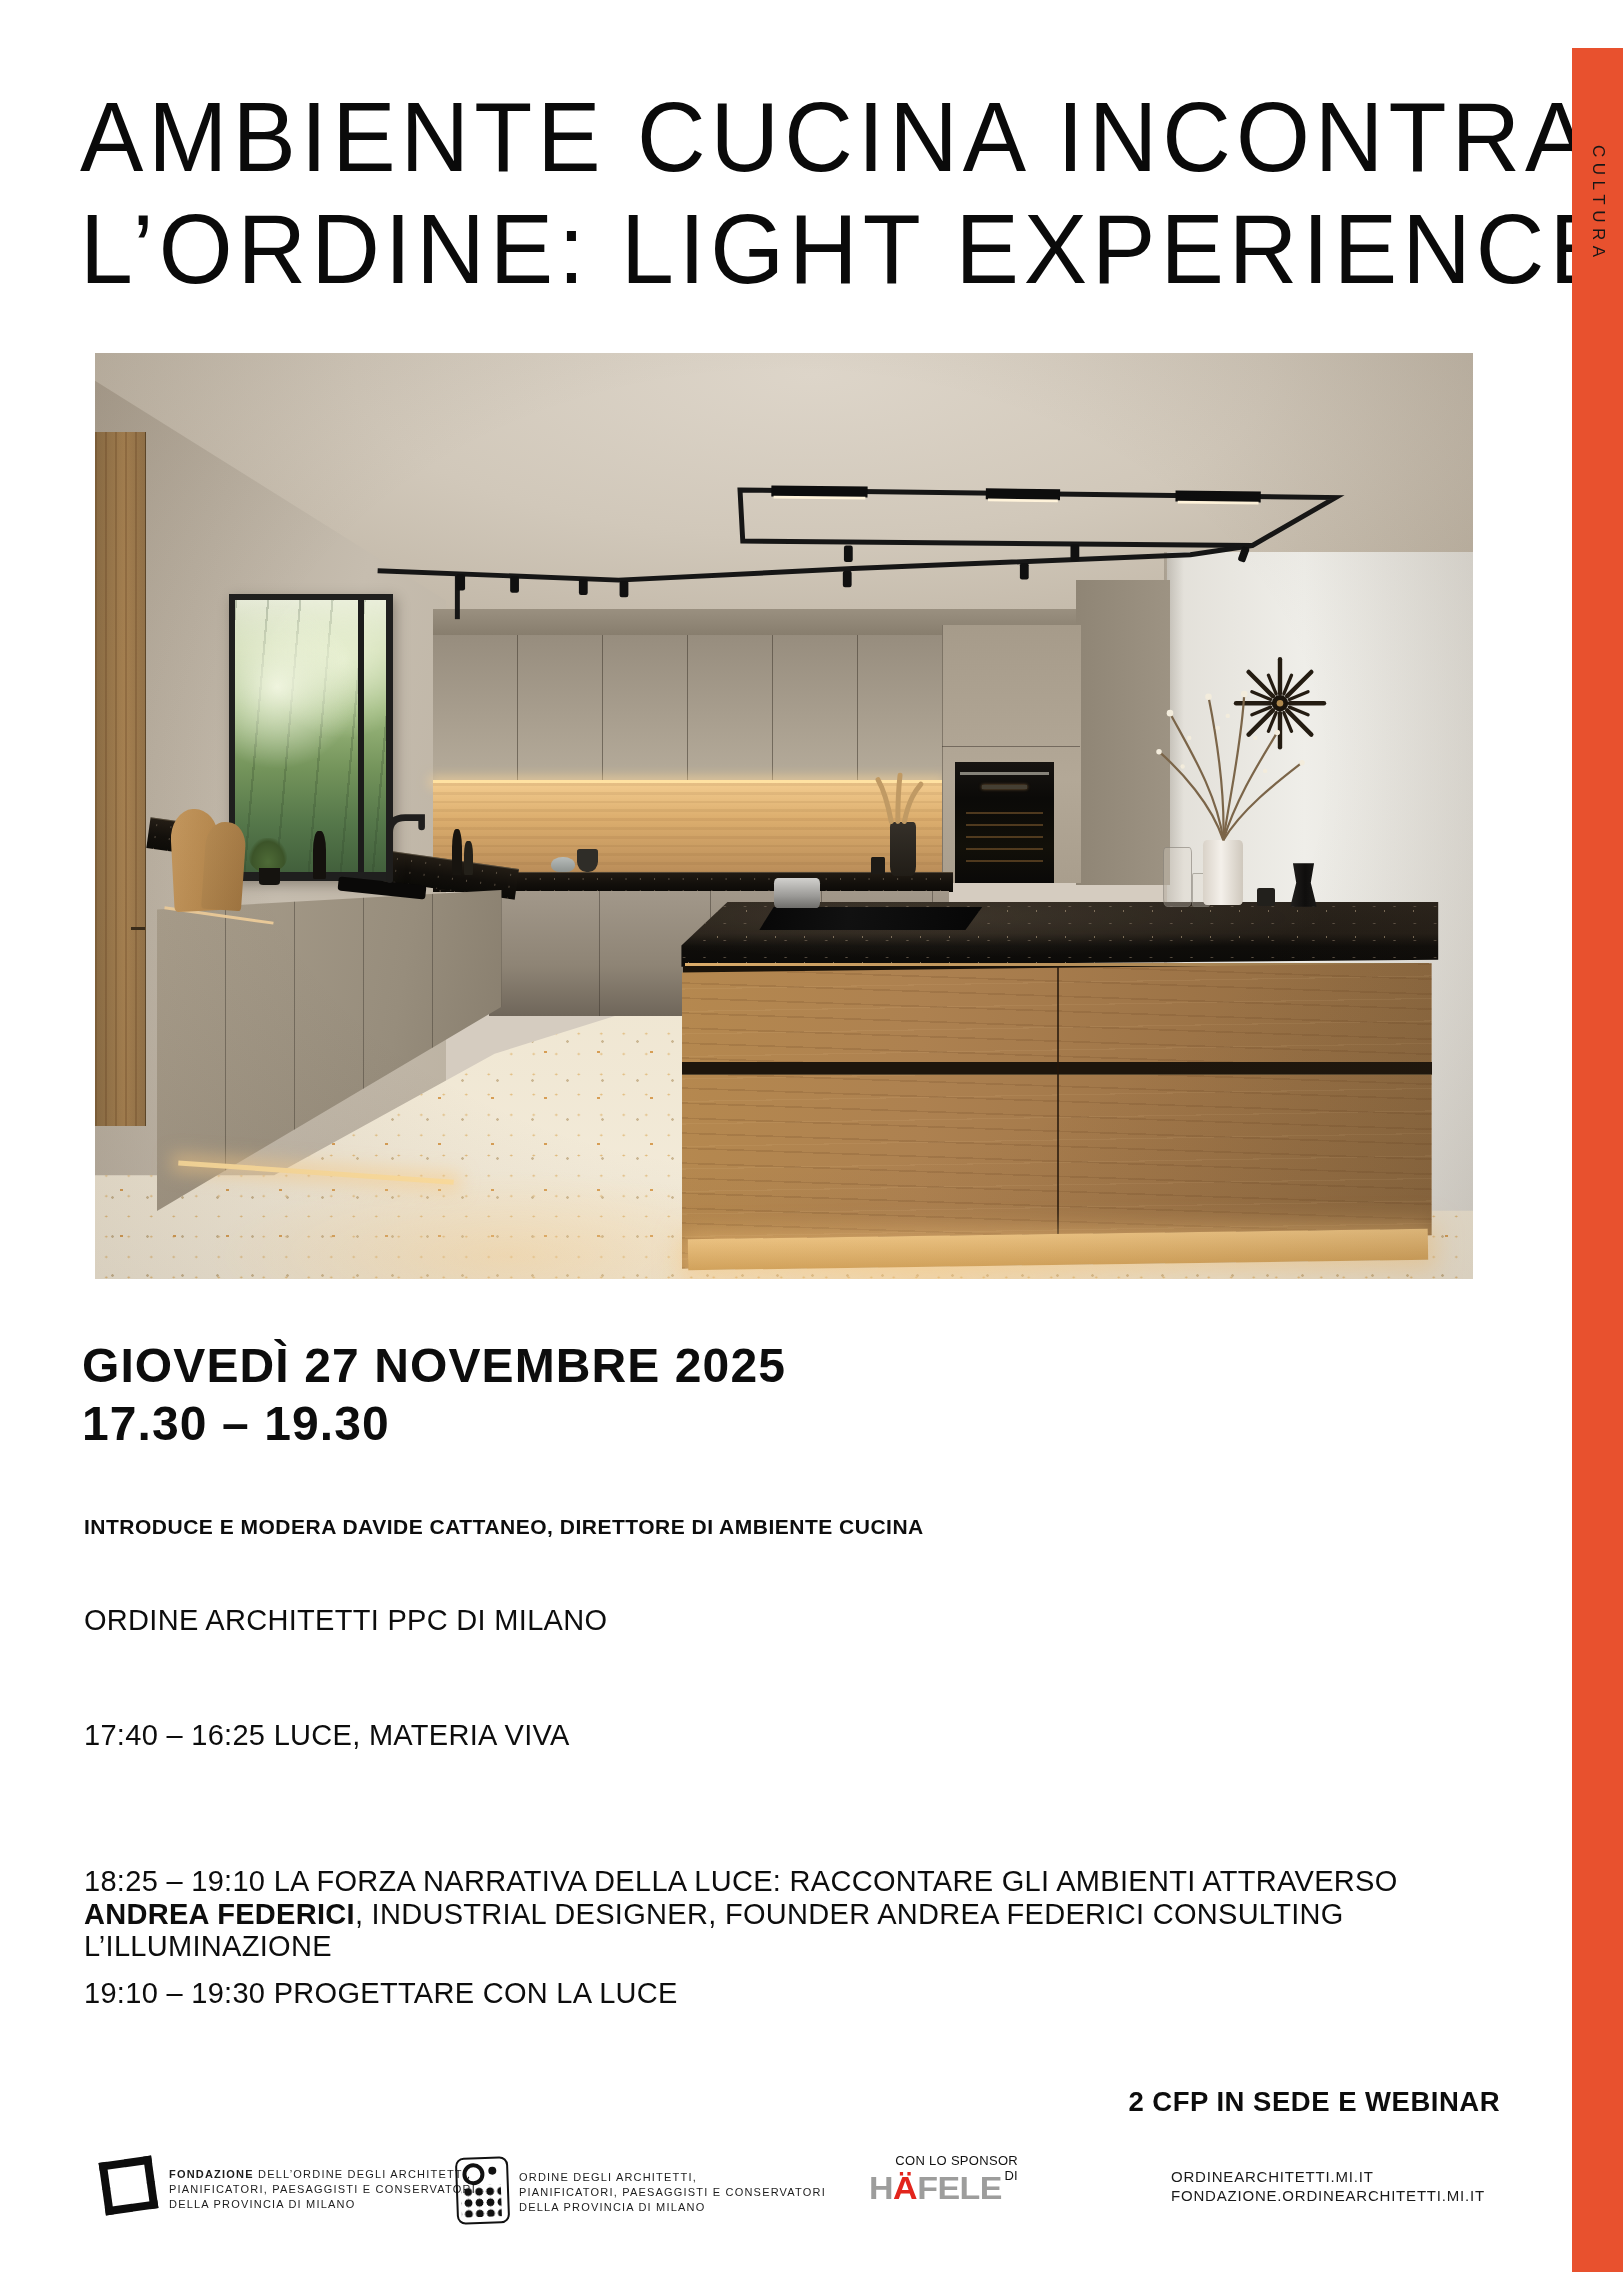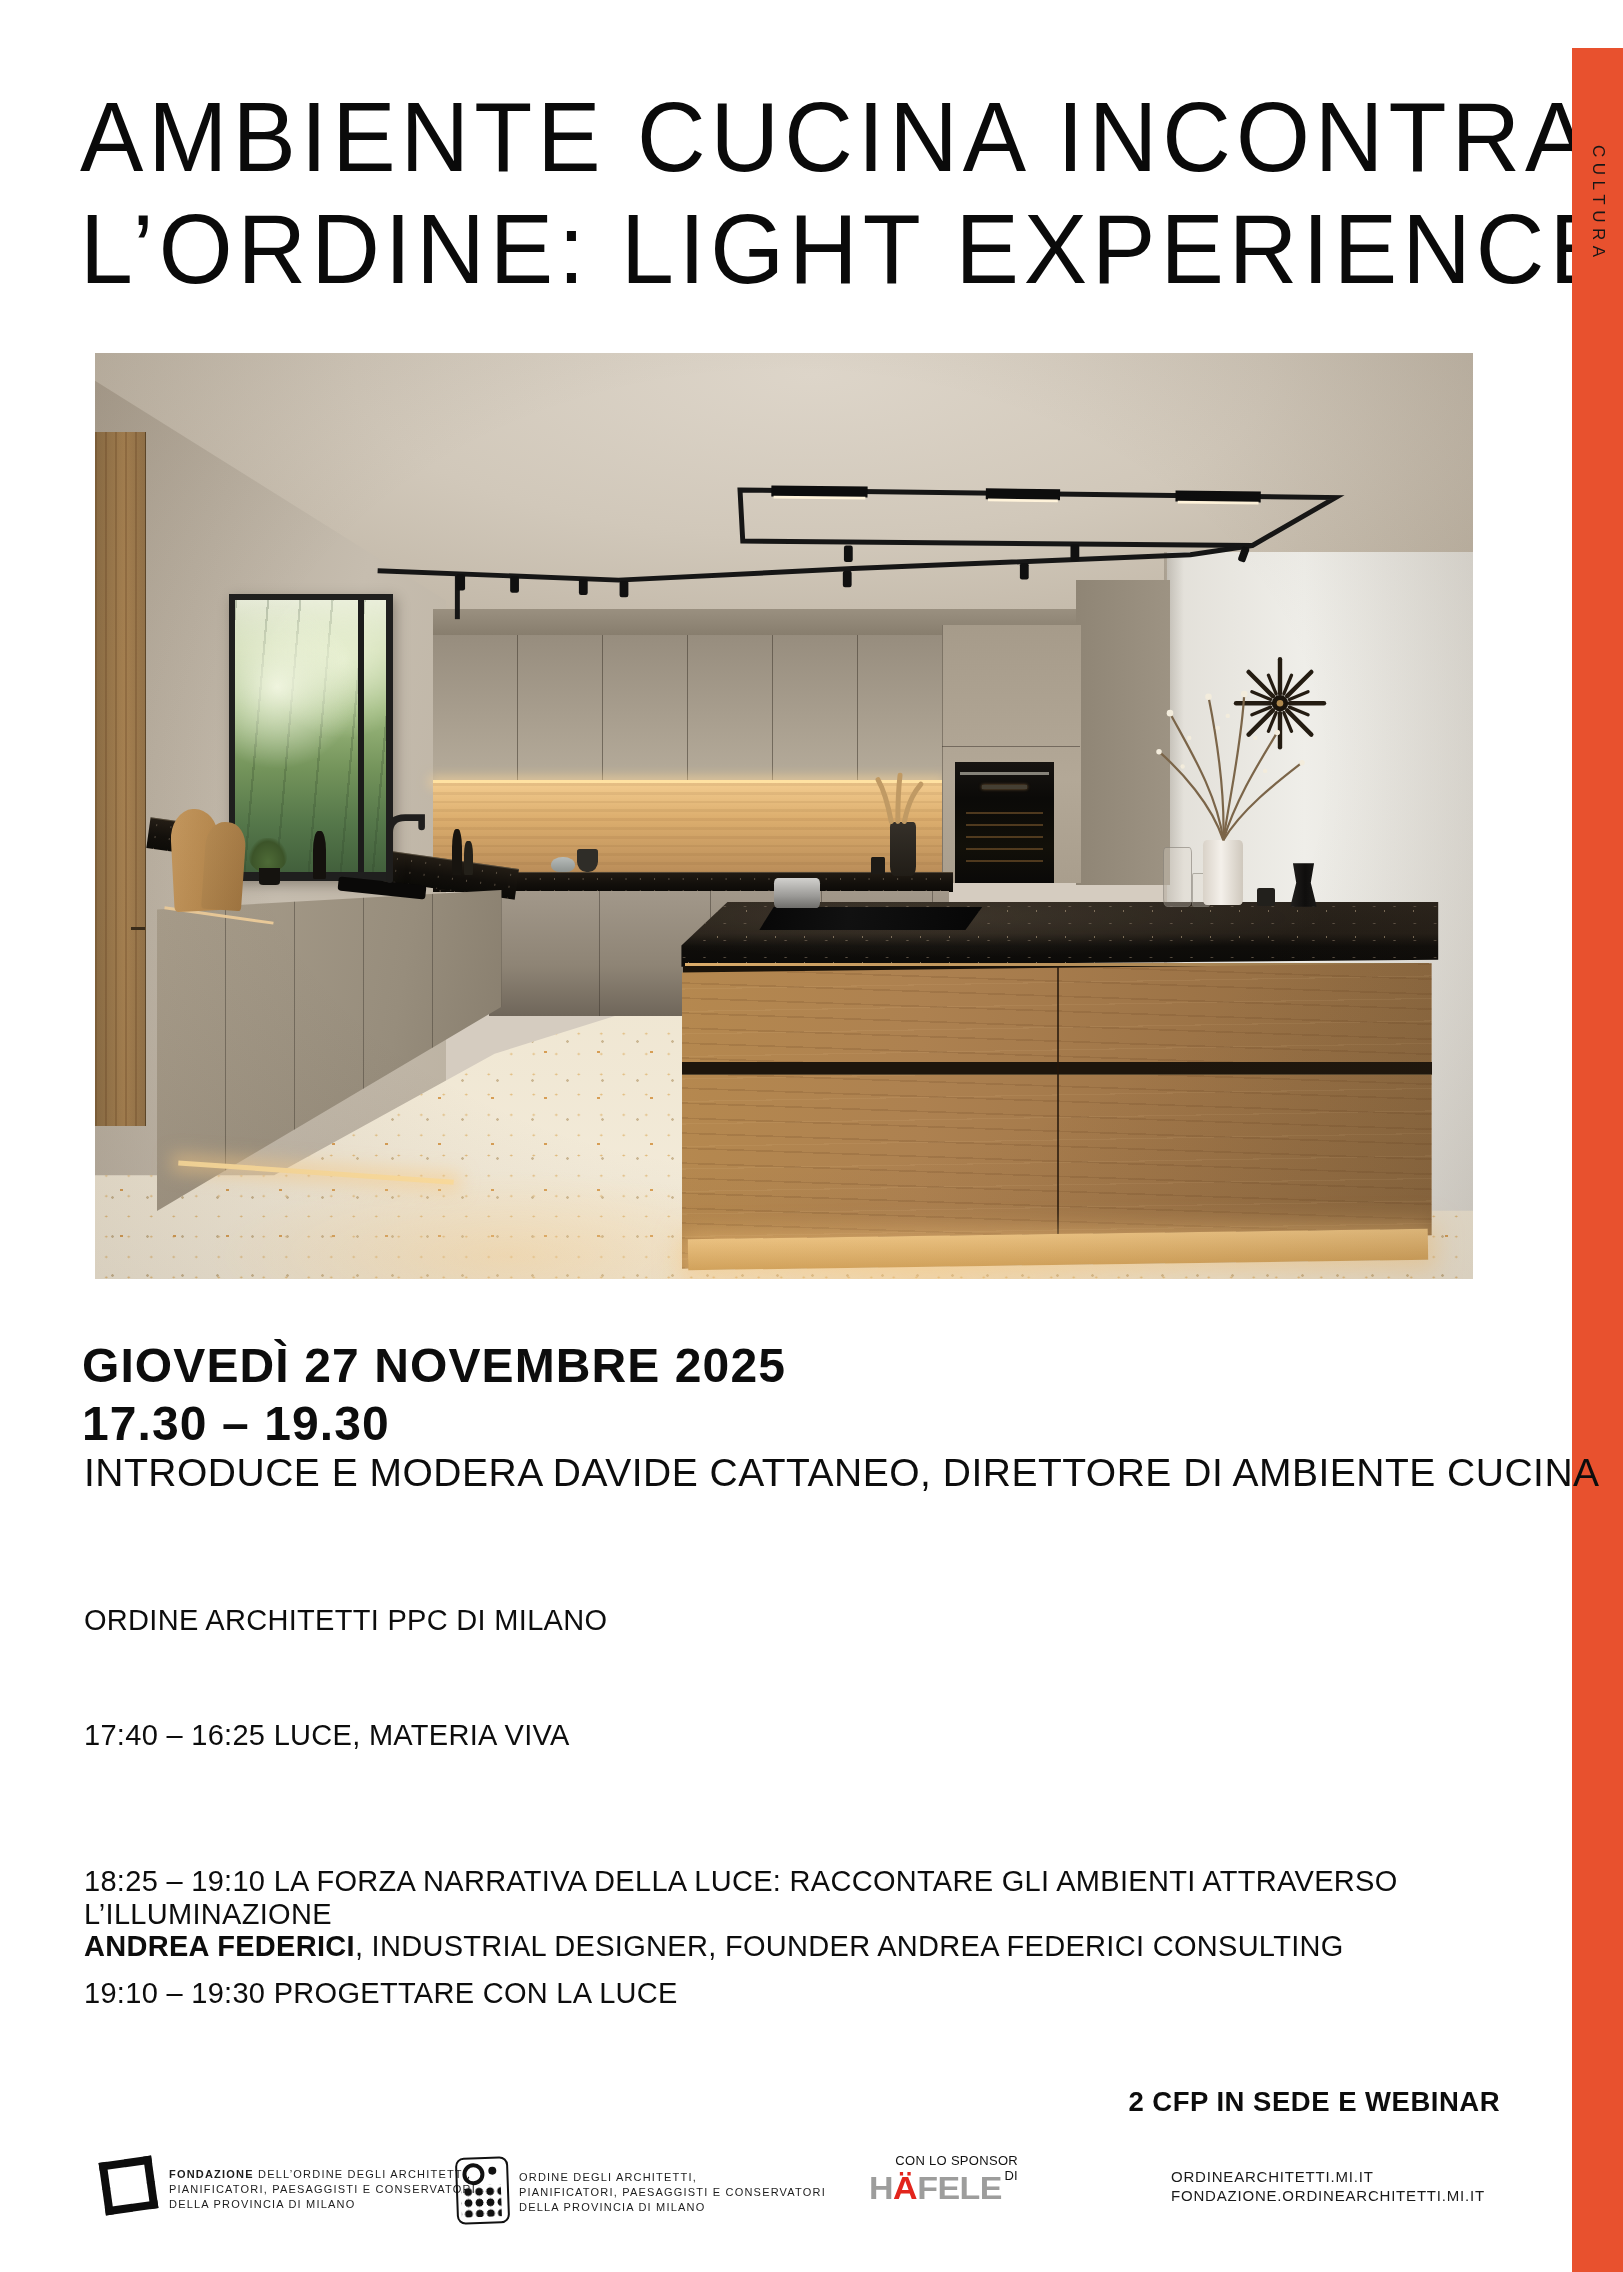--- a/index.html
+++ b/index.html
@@ -18,21 +18,21 @@
   .cultura-label{
     position:absolute;top:97px;left:50%;transform:translateX(-50%);
     writing-mode:vertical-rl;font-size:17px;letter-spacing:5.5px;color:#161616;font-weight:400;
   }
   
   .photo{position:absolute;left:95px;top:353px;width:1378px;height:926px;overflow:hidden;background:#d5ccc0;}
   .ph{position:absolute;}
   .photo svg{position:absolute;left:0;top:0;width:100%;height:100%;}
   
   .date-block{position:absolute;left:82px;top:1337px;font-size:48px;line-height:58px;letter-spacing:1.1px;font-weight:700;}
-  .intro-line{position:absolute;left:84px;top:1451px;font-size:39px;letter-spacing:0.5px;}
+  .intro-line{position:absolute;left:84px;top:1515px;font-size:21px;letter-spacing:0.5px;font-weight:bold;}
   .prog{position:absolute;left:84px;font-size:29px;line-height:31px;letter-spacing:0.3px;}
   .prog .row{margin-bottom:1.6px;}
   .bold{font-weight:700;}
   .cfp-line{position:absolute;left:82px;top:2086px;width:1418px;text-align:right;font-size:27.5px;font-weight:700;letter-spacing:0.5px;}
   
   .flogo1{position:absolute;left:101px;top:2158px;width:55px;height:55px;transform:rotate(-8deg);}
   .flogo1 .c{position:absolute;width:18.7px;height:18.7px;}
   .c-tl{left:1.1px;top:1.1px;border-left:8.2px solid #0d0d0d;border-top:8.2px solid #0d0d0d;}
   .c-tr{right:1.1px;top:1.1px;border-right:8.2px solid #0d0d0d;border-top:8.2px solid #0d0d0d;}
   .c-bl{left:1.1px;bottom:1.1px;border-left:8.2px solid #0d0d0d;border-bottom:8.2px solid #0d0d0d;}
@@ -310,22 +310,22 @@
 <div class="prog" style="top:1605px;">
   <div class="row">ORDINE ARCHITETTI PPC DI MILANO</div>
 </div>
 
 <div class="prog" style="top:1720px;">
   <div class="row">17:40 – 16:25 LUCE, MATERIA VIVA</div>
 </div>
 
 <div class="prog" style="top:1834px;margin-top:32px;">
   <div class="row">18:25 – 19:10 LA FORZA NARRATIVA DELLA LUCE: RACCONTARE GLI AMBIENTI ATTRAVERSO</div>
+  <div class="row"><span class="bold">ANDREA FEDERICI</span><span>, INDUSTRIAL DESIGNER, FOUNDER ANDREA FEDERICI CONSULTING</span></div>
   <div class="row">L’ILLUMINAZIONE</div>
-  <div class="row"><span class="bold">ANDREA FEDERICI</span><span>, INDUSTRIAL DESIGNER, FOUNDER ANDREA FEDERICI CONSULTING</span></div>
 </div>
 
 <div class="prog" style="top:1978px;">
   <div class="row">19:10 – 19:30 PROGETTARE CON LA LUCE</div>
 </div>
 
 <div class="cfp-line">2 CFP IN SEDE E WEBINAR</div>
 
 <div class="flogo1">
   <div class="c c-tl"></div>

